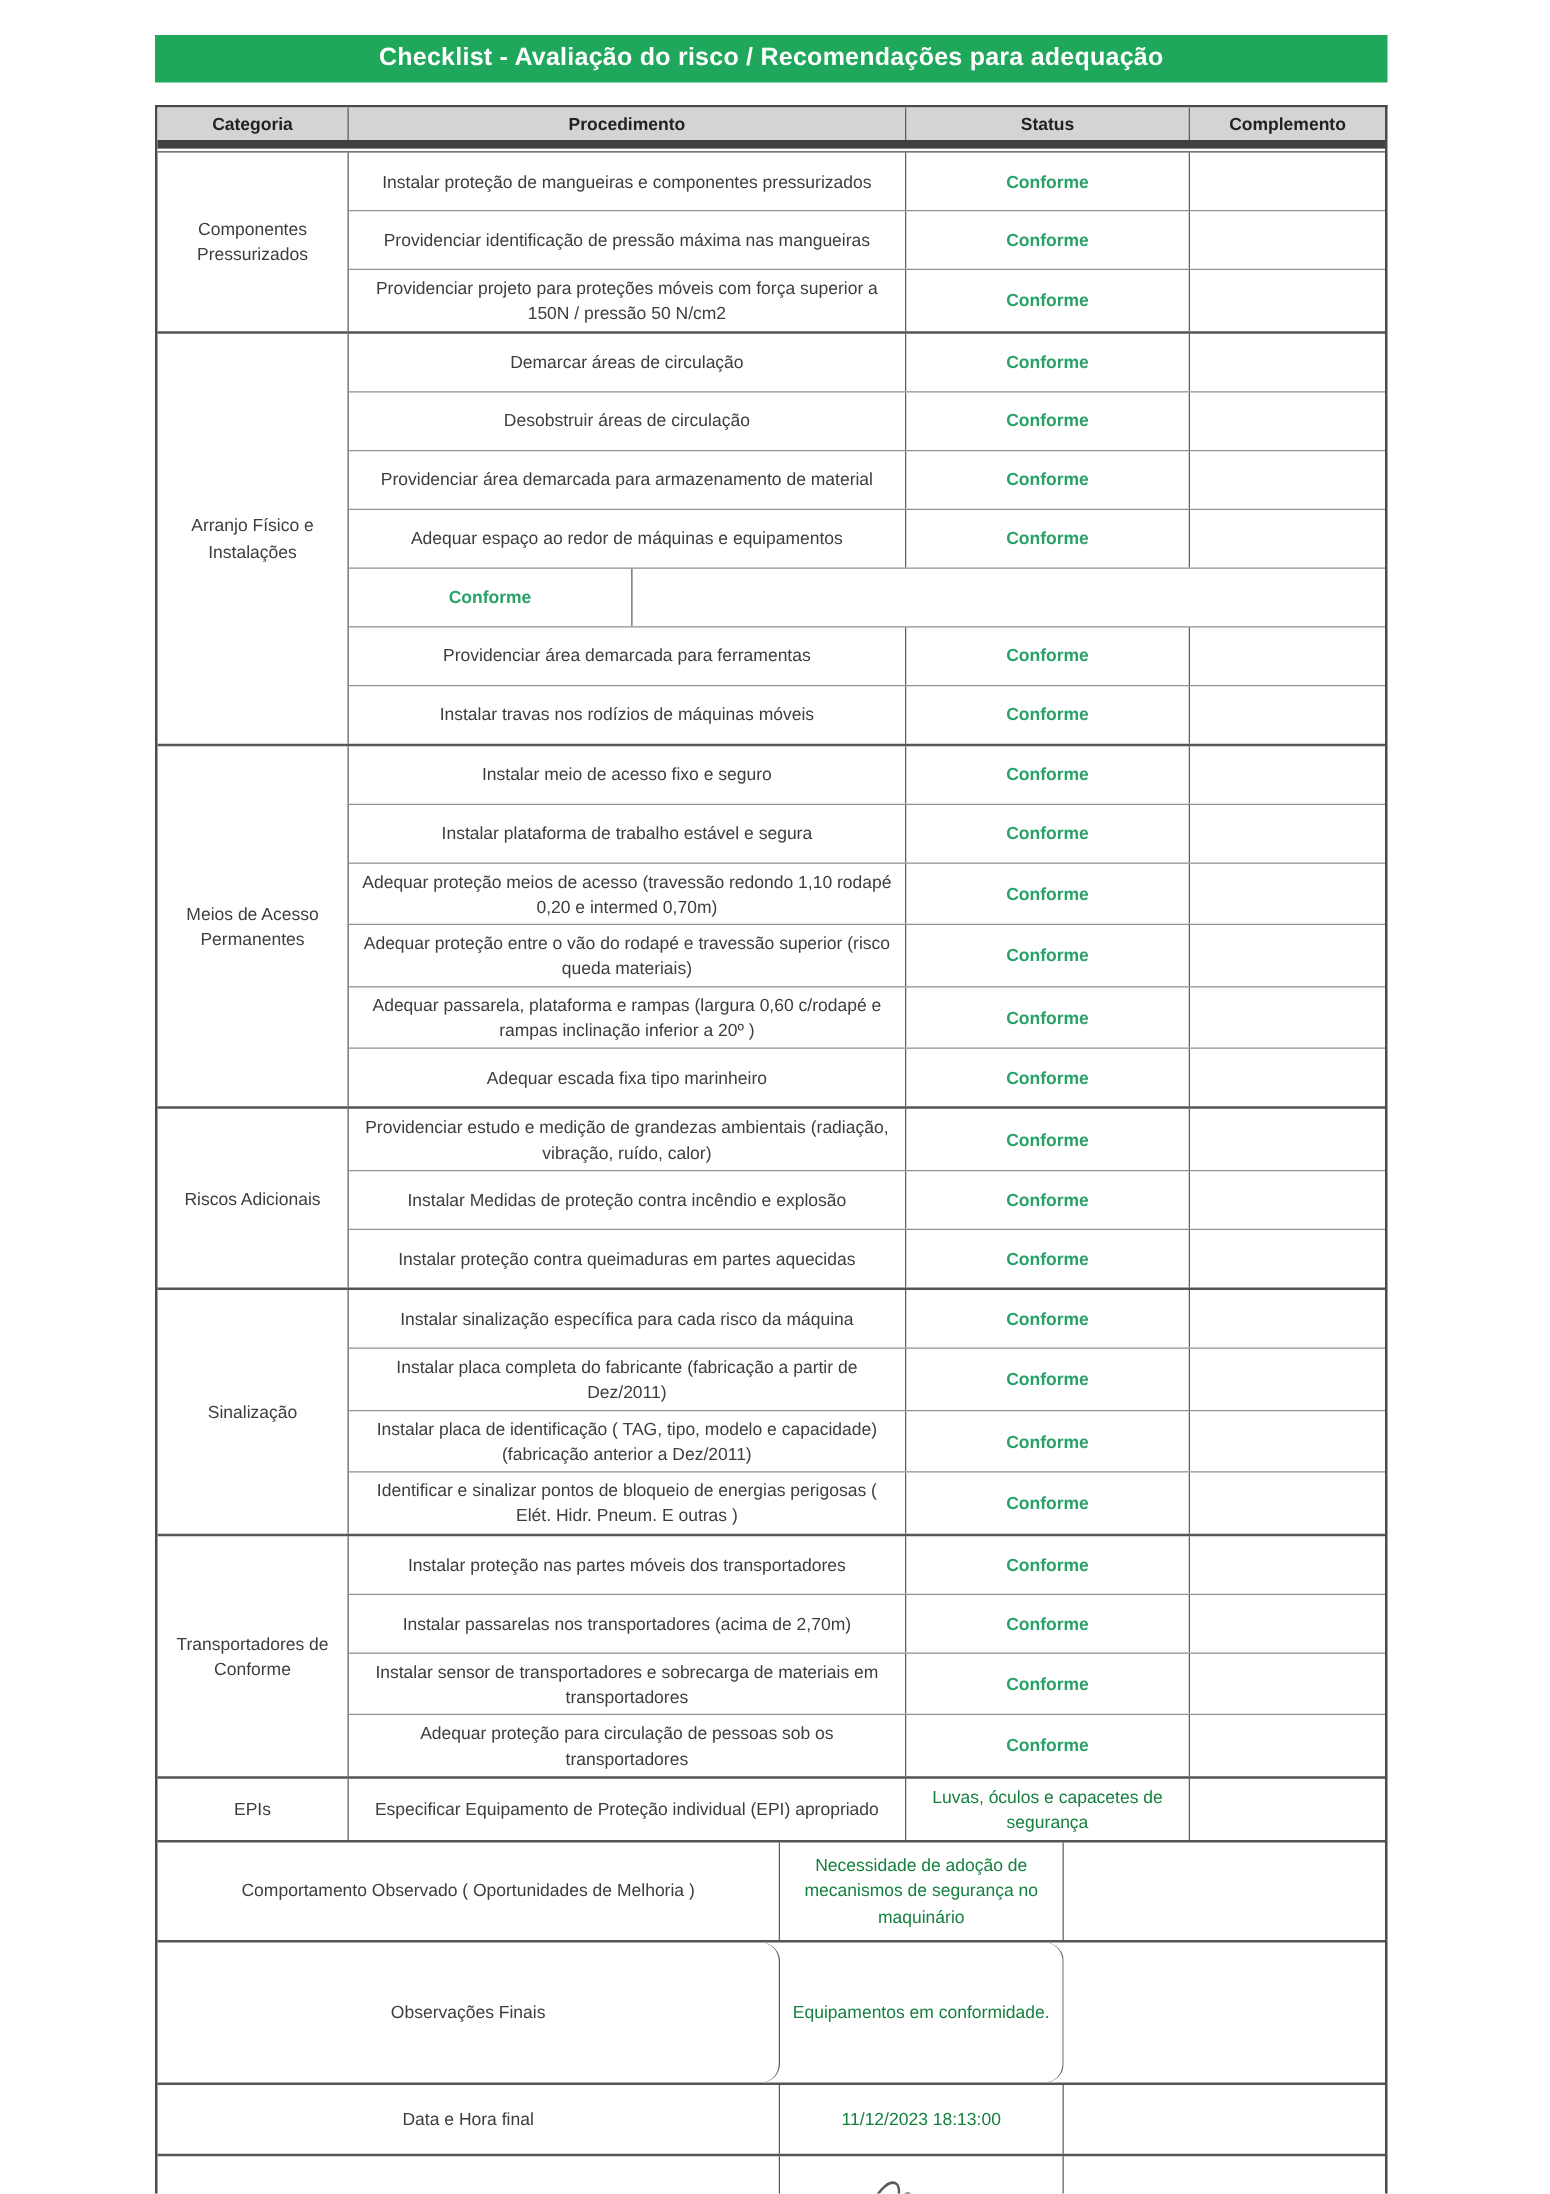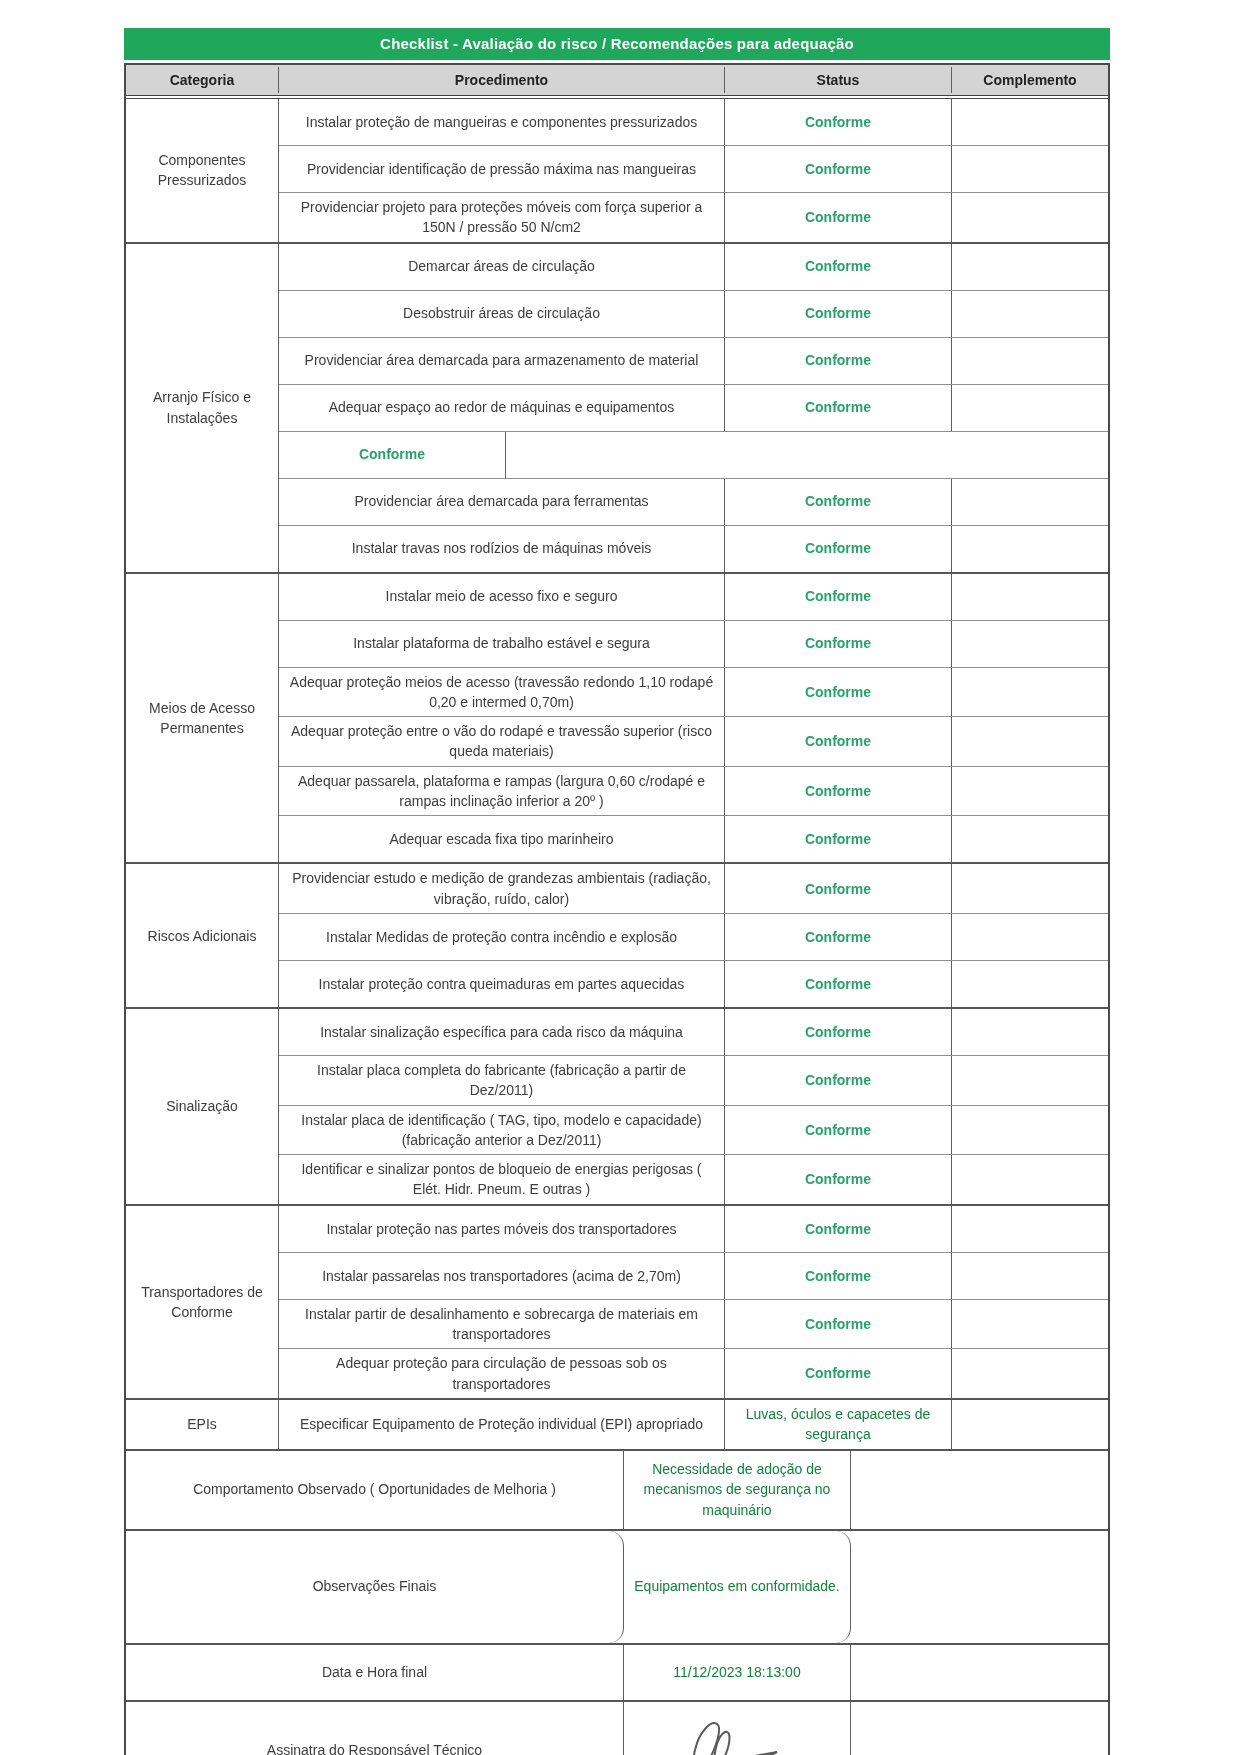--- a/index.html
+++ b/index.html
@@ -19,37 +19,37 @@
   .sheet {
     position: absolute;
     left: 124px;
     top: 28px;
     width: 986px;
   }
   .title-bar {
     background: var(--header-green, #1FA85C);
     color: #ffffff;
     font-weight: bold;
-    font-size: 15px;
+    font-size: 20px;
     text-align: center;
     padding: 7px 4px 8px 4px;
-    margin-bottom: 3px;
+    margin-bottom: 18px;
     letter-spacing: .2px;
   }
   .frame {
     border-left: 2px solid #4a4a4a;
     border-right: 2px solid #4a4a4a;
     border-top: 2px solid #4a4a4a;
     border-bottom: 5px solid #808080;
     background: #fff;
   }
   .header-row {
     display: flex;
     background: var(--colhdr-gray, #D4D4D4);
-    border-bottom: 1px solid #404040;
+    border-bottom: 7px solid #404040;
     min-height: 31px;
     align-items: center;
   }
   .header-cell {
     display: flex; align-items: center; justify-content: center;
     font-weight: bold; font-size: 14px; color: #222;
     padding: 5px 4px;
   }
   .gap { height: 3px; background: #ffffff; border-bottom: 1px solid #4a4a4a; }
   
@@ -250,21 +250,21 @@
                 <div class="cell w-proc vb2">Instalar proteção nas partes móveis dos transportadores</div>
                 <div class="cell w-stat vb2 status-ok">Conforme</div>
                 <div class="cell w-comp"></div>
               </div>
               <div class="p-row">
                 <div class="cell w-proc vb2">Instalar passarelas nos transportadores (acima de 2,70m)</div>
                 <div class="cell w-stat vb2 status-ok">Conforme</div>
                 <div class="cell w-comp"></div>
               </div>
               <div class="p-row">
-                <div class="cell w-proc vb2">Instalar partir de desalinhamento e sobrecarga de materiais em transportadores</div>
+                <div class="cell w-proc vb2">Instalar sensor de transportadores e sobrecarga de materiais em transportadores</div>
                 <div class="cell w-stat vb2 status-ok">Conforme</div>
                 <div class="cell w-comp"></div>
               </div>
               <div class="p-row">
                 <div class="cell w-proc vb2">Adequar proteção para circulação de pessoas sob os transportadores</div>
                 <div class="cell w-stat vb2 status-ok">Conforme</div>
                 <div class="cell w-comp"></div>
               </div>
             </div>
           </div>

